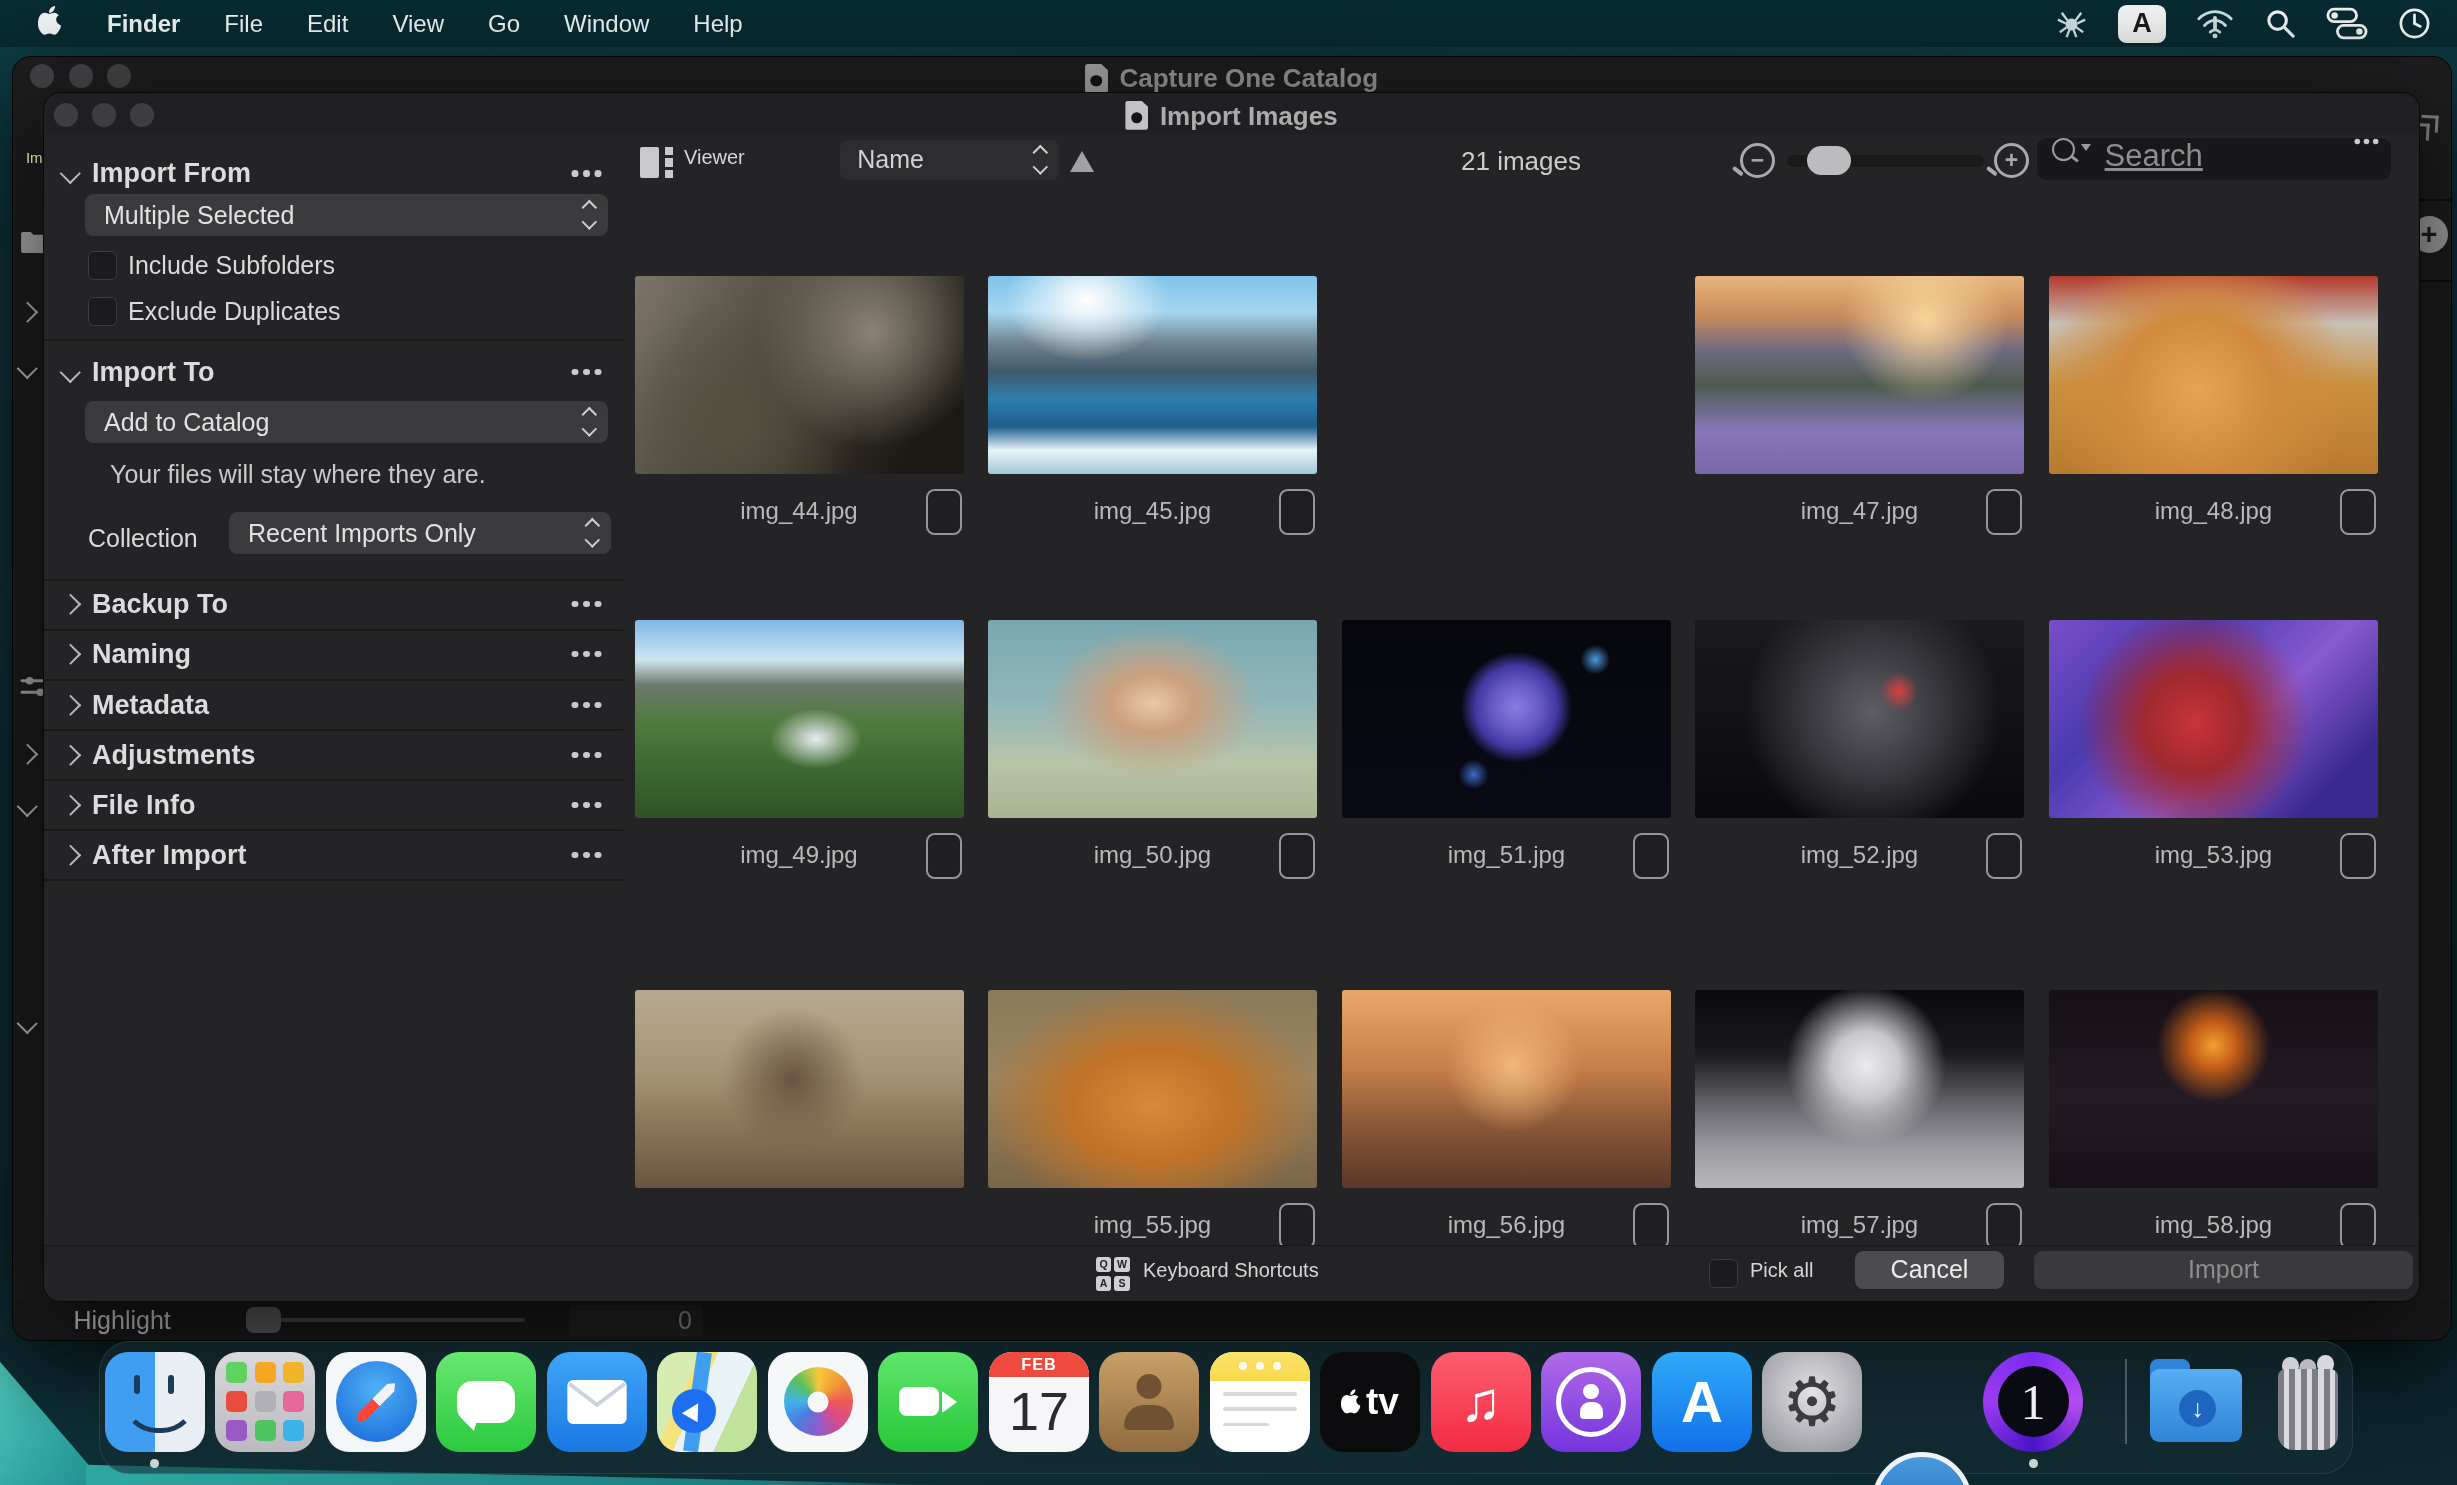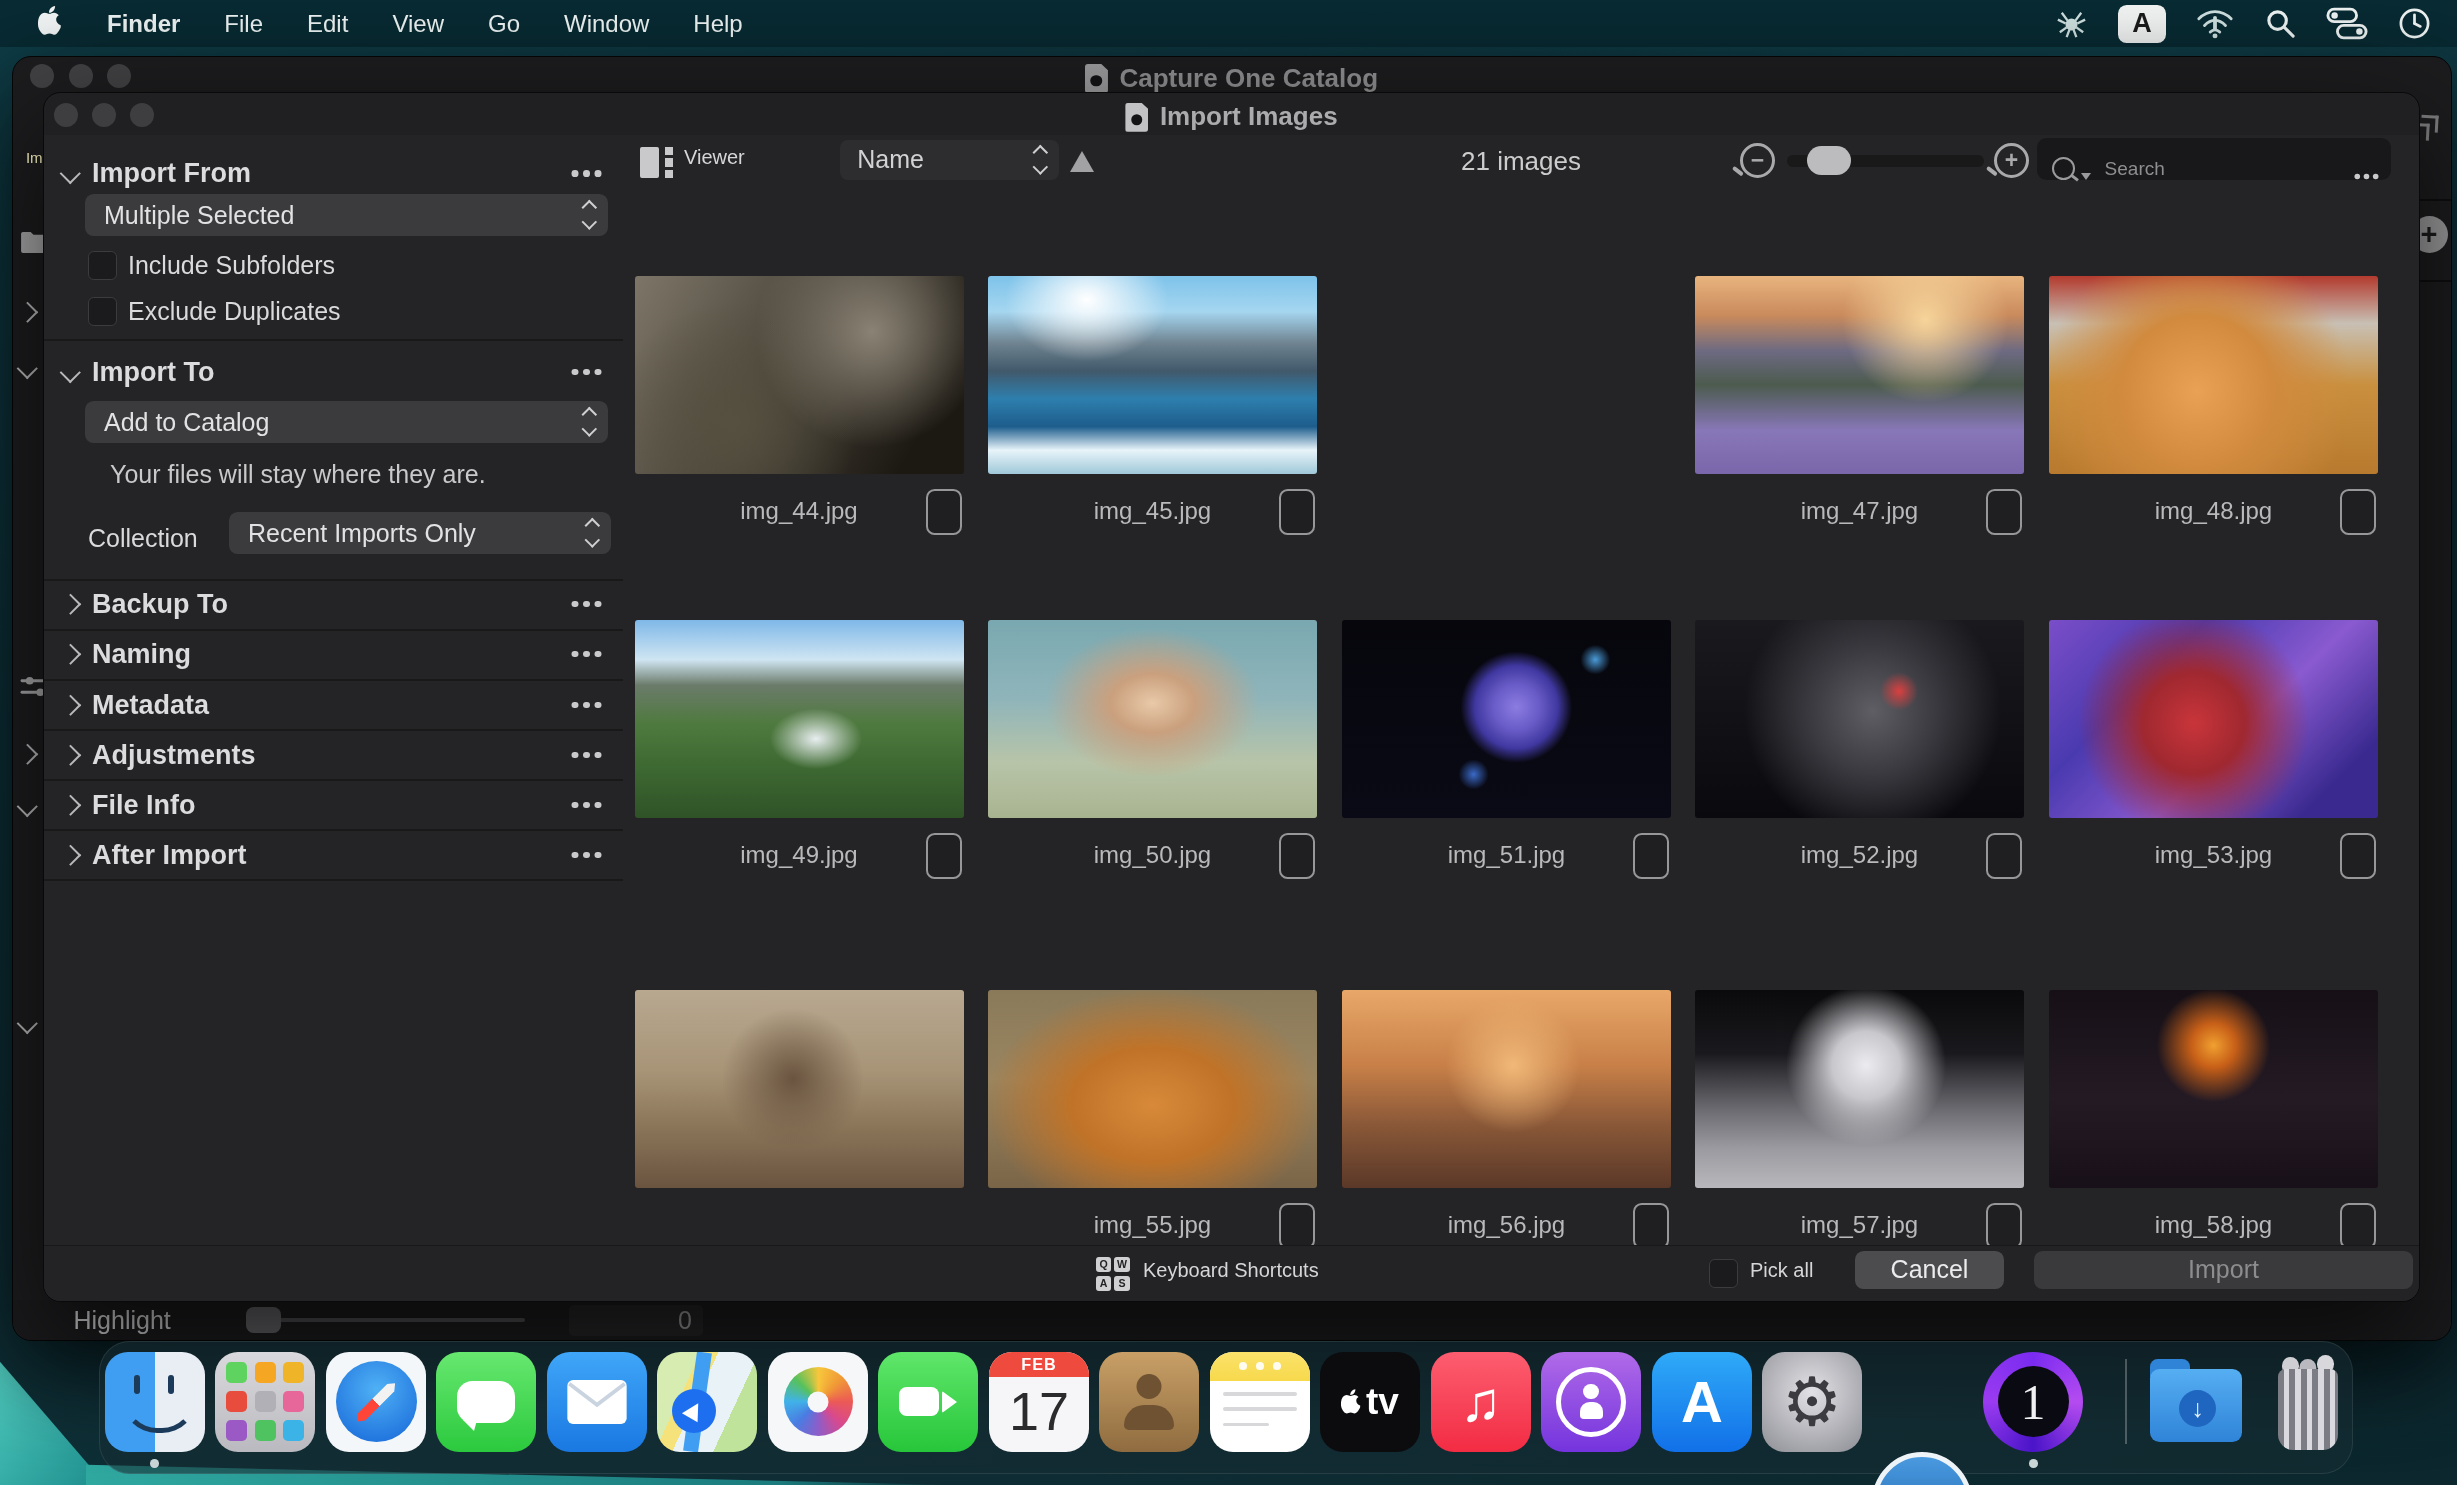--- a/index.html
+++ b/index.html
@@ -62,21 +62,21 @@
   .rstrip{color:#8a8a8c;}
   .dchev{display:flex;transform:rotate(-42deg);}
   .dchev i{width:14.4px;height:14.4px;border-right:3.4px solid #7f7f81;border-bottom:3.4px solid #7f7f81;transform:rotate(-45deg);margin-left:-5.8px;}
   .loupeplus{width:37px;height:37px;border-radius:50%;background:#9c9c9e;color:#1c1c1e;
      display:flex;align-items:center;justify-content:center;font-size:29px;font-weight:700;}
 
   
   .dlg{left:43px;top:92px;width:2375px;height:1208px;background:#202022;border-radius:17.3px;
      border:1px solid #09090a;box-shadow:0 38px 106px rgba(0,0,0,.65);overflow:hidden;}
   .dlg .dot{width:24px;height:24px;border-radius:50%;background:#3e3e40;top:9.6px;}
-  .dlgtitle{top:7.7px;width:100%;display:flex;justify-content:center;align-items:flex-end;gap:11.5px;
+  .dlgtitle{top:7.7px;width:100%;display:flex;justify-content:center;align-items:flex-start;gap:11.5px;
      color:#ababad;font-size:26px;font-weight:700;}
   .dlgtitle .page{background:#c2c2c4;}
 
   .sidebar{left:0;top:42px;width:579px;height:1110px;background:#242426;border-right:1.9px solid #161617;}
   .secrow{position:absolute;left:0;width:579px;height:46px;display:flex;align-items:center;}
   .secrow .t{color:#dcdcde;font-size:27px;font-weight:700;margin-left:48px;}
   .secrow .chev{position:absolute;left:19px;}
   .secrow .dots3{position:absolute;right:33px;}
   .divider{position:absolute;left:0;width:579px;height:1.9px;background:#19191a;}
   .ddl{position:absolute;background:#3b3b3d;border-radius:8.6px;color:#e2e2e4;font-size:25px;
@@ -96,21 +96,21 @@
   .sorttri{left:447px;top:16.3px;width:0;height:0;border-left:12.5px solid transparent;border-right:12.5px solid transparent;
      border-bottom:21px solid #a2a2a4;}
   .count{width:100%;top:10.6px;text-align:center;color:#cccccd;font-size:26px;}
   .loupe{width:29px;height:29px;border:3.4px solid #a9a9ab;border-radius:50%;color:#a9a9ab;
      display:flex;align-items:center;justify-content:center;font-size:23px;font-weight:700;position:absolute;}
   .loupe::after{content:"";position:absolute;left:-10.6px;top:23px;width:11.5px;height:3.8px;background:#a9a9ab;
      transform:rotate(38deg);border-radius:1.9px;}
   .ztrack{left:1164px;top:20px;width:197px;height:11.5px;background:#19191a;border-radius:5.8px;}
   .zthumb{left:1184px;top:10.6px;width:44px;height:29px;background:#bcbcbe;border-radius:14.4px;}
   .search{left:1414px;top:2.9px;width:354px;height:42px;background:#18181a;border-radius:9.6px;
-     display:flex;align-items:flex-end;color:#8e8e90;font-size:19px;}
+     display:flex;align-items:flex-start;color:#8e8e90;font-size:31px;text-decoration:underline;}
   .search .mag{width:19px;height:19px;border:2.9px solid #9a9a9c;border-radius:50%;margin-left:15.4px;position:relative;}
   .search .mag::after{content:"";position:absolute;left:15.4px;top:17.3px;width:8.6px;height:2.9px;background:#9a9a9c;transform:rotate(38deg);}
   .search .dd{width:0;height:0;border-left:5.8px solid transparent;border-right:5.8px solid transparent;border-top:7.7px solid #9a9a9c;margin:5.8px 0 0 5.8px;}
   .search .ph{margin-left:13.4px;}
   .search .dots3{margin-left:auto;margin-right:21px;transform:scale(.8);}
 
   
   .grid{left:579px;top:96px;width:1796px;height:1056px;background:#242426;}
   .cell{position:absolute;width:329px;}
   .thumb{width:329px;height:198px;border-radius:2.9px;background:#333;}

